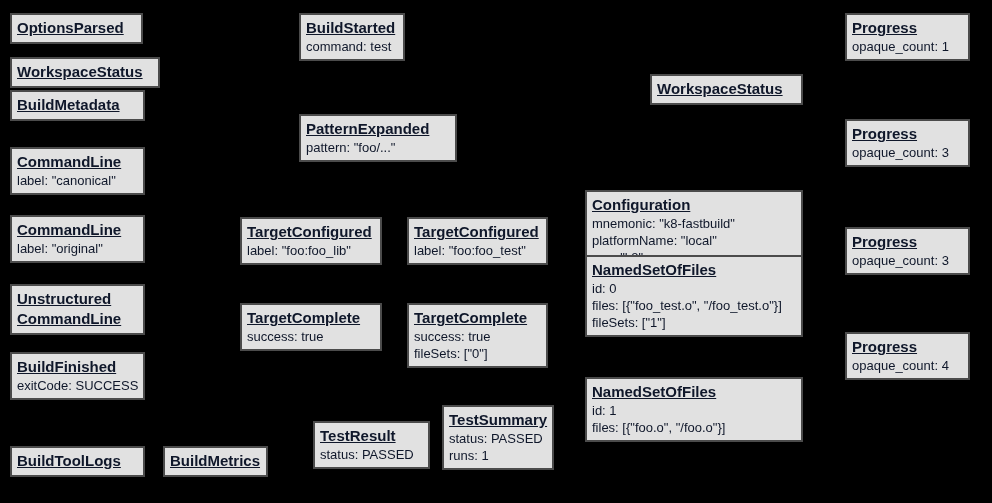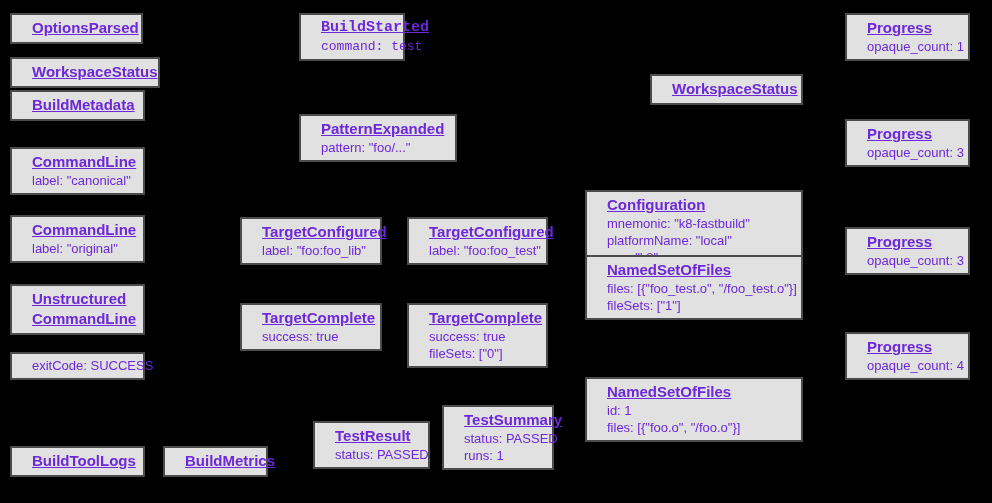--- a/index.html
+++ b/index.html
@@ -13,22 +13,22 @@
     height: 503px;
     background: #000000;
     overflow: hidden;
     font-family: "Liberation Sans", sans-serif;
   }
   .node {
     position: absolute;
     box-sizing: border-box;
     background: #e1e1e1;
     border: 2px solid #4b4b4b;
-    padding: 3px 5px 4px 20px;
-    color: #6d28d9;
+    padding: 3px 5px 4px 5px;
+    color: #0f172a;
   }
   .node .t {
     font-size: 15px;
     font-weight: bold;
     text-decoration: underline;
     line-height: 20px;
     white-space: nowrap;
   }
   .node .l {
     font-size: 13px;
@@ -62,32 +62,33 @@
     <div class="t">CommandLine</div>
     <div class="l">label: "original"</div>
   </div>
 
   <div class="node" style="left:10px; top:284px; width:135px;">
     <div class="t">Unstructured</div>
     <div class="t">CommandLine</div>
   </div>
 
   <div class="node" style="left:10px; top:352px; width:135px;">
+    <div class="t">BuildFinished</div>
     <div class="l">exitCode: SUCCESS</div>
   </div>
 
   <div class="node" style="left:10px; top:446px; width:135px;">
     <div class="t">BuildToolLogs</div>
   </div>
 
   <div class="node" style="left:163px; top:446px; width:105px;">
     <div class="t">BuildMetrics</div>
   </div>
 
-  <div class="node" style="left:299px; top:13px; width:106px;font-family:Liberation Mono, monospace;">
+  <div class="node" style="left:299px; top:13px; width:106px;">
     <div class="t">BuildStarted</div>
     <div class="l">command: test</div>
   </div>
 
   <div class="node" style="left:299px; top:114px; width:158px;">
     <div class="t">PatternExpanded</div>
     <div class="l">pattern: "foo/..."</div>
   </div>
 
   <div class="node" style="left:240px; top:217px; width:142px;">
@@ -128,20 +129,21 @@
 
   <div class="node" style="left:585px; top:158px; width:218px;margin-top:32px;">
     <div class="t">Configuration</div>
     <div class="l">mnemonic: "k8-fastbuild"</div>
     <div class="l">platformName: "local"</div>
     <div class="l">cpu: "k8"</div>
   </div>
 
   <div class="node" style="left:585px; top:255px; width:218px;">
     <div class="t">NamedSetOfFiles</div>
+    <div class="l">id: 0</div>
     <div class="l">files: [{"foo_test.o", "/foo_test.o"}]</div>
     <div class="l">fileSets: ["1"]</div>
   </div>
 
   <div class="node" style="left:585px; top:377px; width:218px;">
     <div class="t">NamedSetOfFiles</div>
     <div class="l">id: 1</div>
     <div class="l">files: [{"foo.o", "/foo.o"}]</div>
   </div>
 

